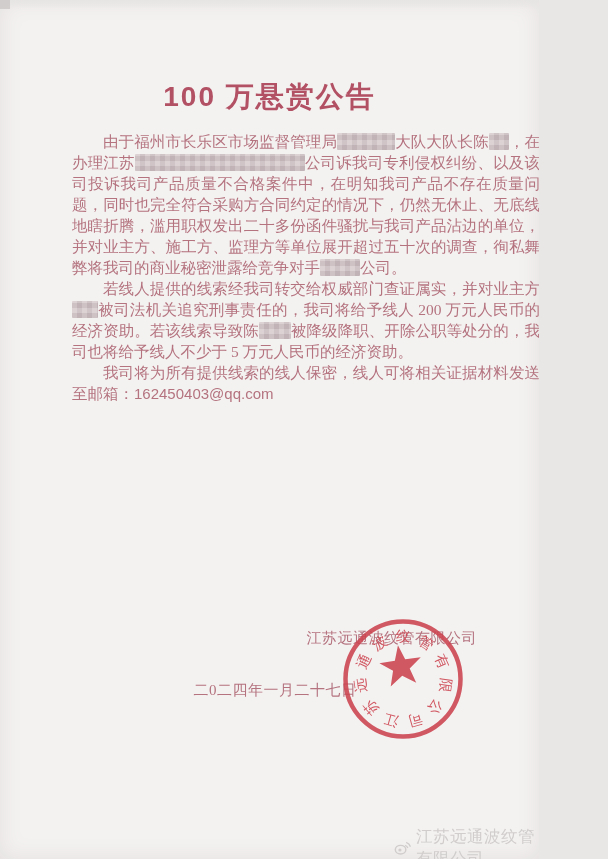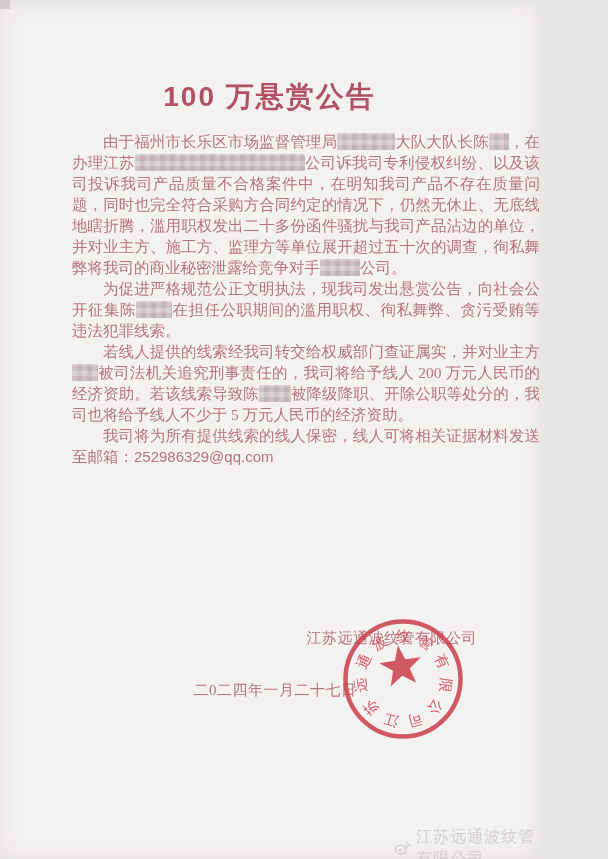--- a/index.html
+++ b/index.html
@@ -69,23 +69,22 @@
 <div class="doc" style="--paper: #f4f2f1; --title-color: #b25064; --body-color: #b4737f;">
 
   <div class="scan-top-strip"></div>
   <div class="scan-corner"></div>
 
   <div class="title">100 万悬赏公告</div>
 
   <div class="body-text">
     <div id="paragraphs">
         <p><span>由于福州市长乐区市场监督管理局</span><span class="redact" style="width: 58px;"></span><span>大队大队长陈</span><span class="redact" style="width: 20px;"></span><span>，在办理江苏</span><span class="redact" style="width: 170px;"></span><span>公司诉我司专利侵权纠纷、以及该司投诉我司产品质量不合格案件中，在明知我司产品不存在质量问题，同时也完全符合采购方合同约定的情况下，仍然无休止、无底线地瞎折腾，滥用职权发出二十多份函件骚扰与我司产品沾边的单位，并对业主方、施工方、监理方等单位展开超过五十次的调查，徇私舞弊将我司的商业秘密泄露给竞争对手</span><span class="redact" style="width: 40px;"></span><span>公司。</span></p>
-        <p><span>为促进严格规范公正文明执法，现我司发出悬赏公告，向社会公开征集陈</span><span class="redact" style="width: 36px;"></span><span>在担任公职期间的滥用职权、徇私舞弊、贪污受贿等违法犯罪线索。</span></p>
         <p><span>若线人提供的线索经我司转交给权威部门查证属实，并对业主方</span><span class="redact" style="width: 26px;"></span><span>被司法机关追究刑事责任的，我司将给予线人 200 万元人民币的经济资助。若该线索导致陈</span><span class="redact" style="width: 32px;"></span><span>被降级降职、开除公职等处分的，我司也将给予线人不少于 5 万元人民币的经济资助。</span></p>
-        <p><span>我司将为所有提供线索的线人保密，线人可将相关证据材料发送至邮箱：</span><span class="latin">252986329@qq.com</span></p>
+        <p><span>我司将为所有提供线索的线人保密，线人可将相关证据材料发送至邮箱：</span><span class="latin">162450403@qq.com</span></p>
       </div>
   </div>
 
   <div class="sig-line sig-company">江苏远通波纹管有限公司</div>
   <div class="sig-line sig-date">二0二四年一月二十七日</div>
 
   <svg class="stamp" viewBox="0 0 126 130" xmlns="http://www.w3.org/2000/svg">
     <circle id="seal-ring" cx="63" cy="65" r="57.5" fill="none" stroke="#cc434f" stroke-width="4.5"></circle>
     <polygon id="seal-star" points="61,31 66.2,45.9 81.9,46.2 69.4,55.7 73.9,70.8 61,61.8 48.1,70.8 52.6,55.7 40.1,46.2 55.8,45.9" transform="rotate(-8 61 53)" fill="#cc434f"></polygon>
     <g id="seal-text">

